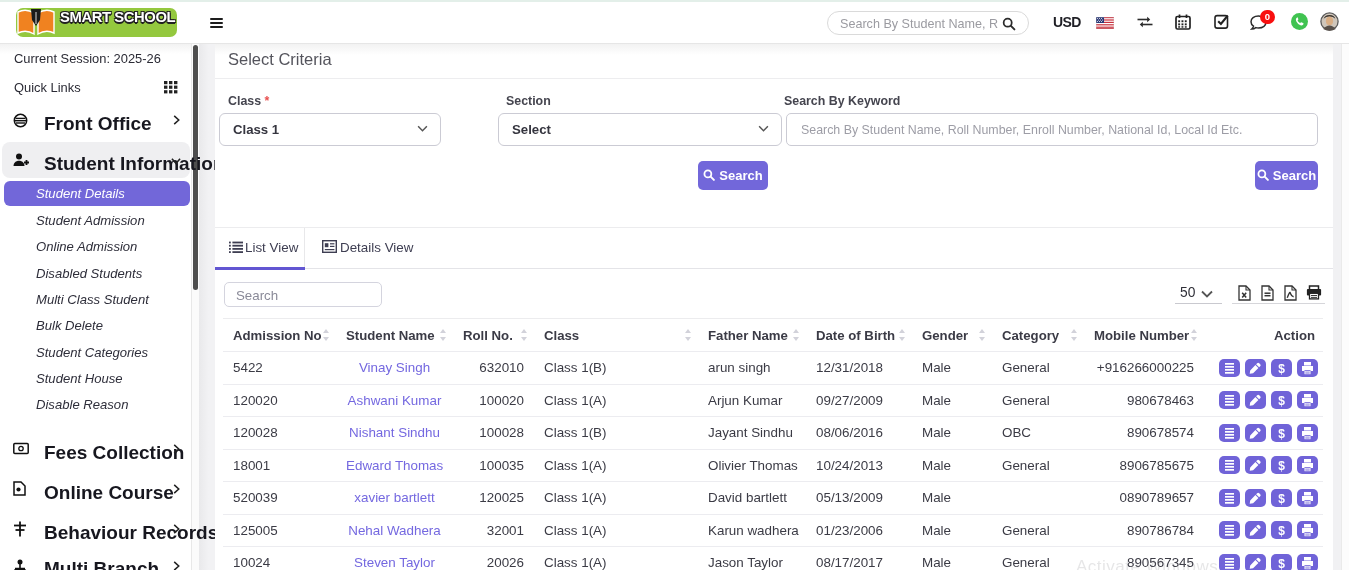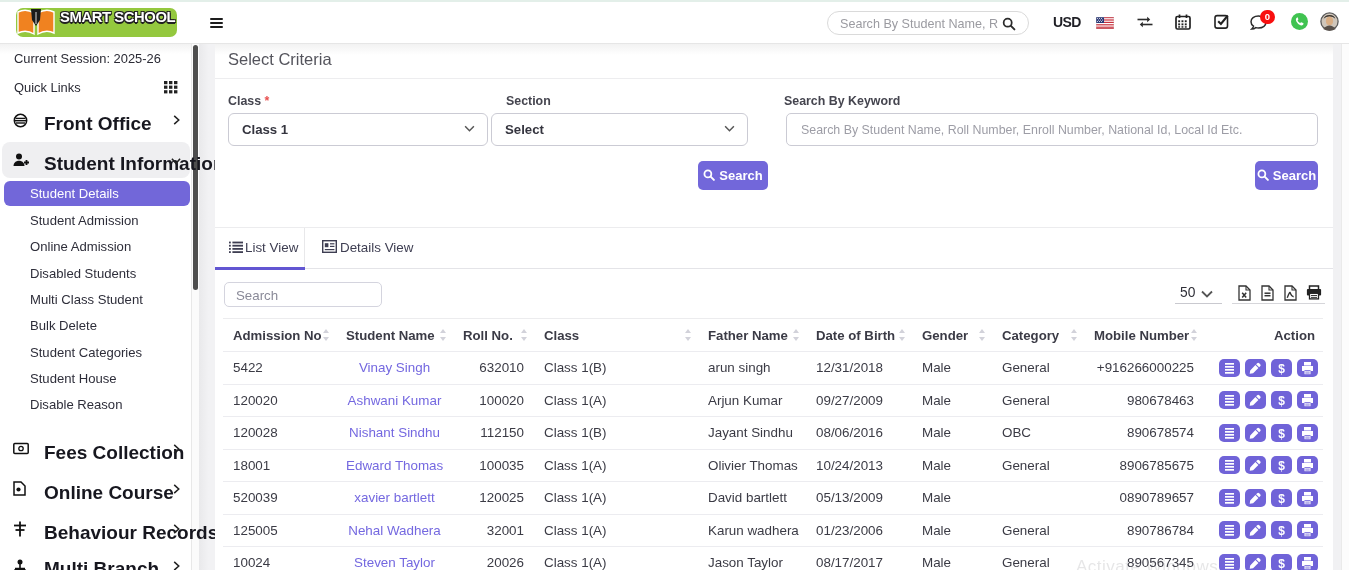--- a/index.html
+++ b/index.html
@@ -19,21 +19,21 @@
 
 #sidebar { position:absolute; left:0; top:44px; width:192px; height:526px; background:linear-gradient(#f2f2f2, #ffffff 10px); border-right:1px solid #e8e8e8; }
 #sbscroll { position:absolute; left:192px; top:44px; width:7px; height:526px; background:#fbfbfb; }
 #sbthumb { position:absolute; left:193px; top:45px; width:4.5px; height:245px; background:#4e4e4e; border-radius:3px; }
 #grayL { position:absolute; left:199px; top:44px; width:16px; height:526px; background:linear-gradient(to right,#e9e9eb,#f2f2f4 60%); }
 #grayR { position:absolute; left:1333px; top:44px; width:8px; height:526px; background:#f1f1f3; }
 #pgscroll { position:absolute; left:1341px; top:44px; width:8px; height:526px; background:#fcfcfc; border-left:1px solid #eaeaea; }
 
 .sbtext { position:absolute; left:14px; font-size:12.9px; color:#2b2b35; white-space:nowrap; }
 .sbparent { position:absolute; left:34px; font-size:19px; font-weight:bold; color:#17171f; white-space:nowrap;margin-left:10px; }
-.sbchild { position:absolute; left:30px; font-size:13.1px; color:#2e2e3a; white-space:nowrap; }
+.sbchild { position:absolute; left:36px; font-size:13.1px; color:#2e2e3a; white-space:nowrap;font-style:italic; }
 .chev { position:absolute; left:171px; width:10px; height:10px; }
 .picon { position:absolute; left:13px; }
 
 #main { position:absolute; left:215px; top:44px; width:1118px; height:526px; background:linear-gradient(#f2f2f2, #ffffff 11px); }
 
 #sc-head { position:absolute; left:13px; top:6px; font-size:16.5px; color:#54545c; }
 #sc-border { position:absolute; left:0px; top:34px; width:1118px; height:1px; background:#ededef; }
 .flabel { position:absolute; font-size:12.4px; font-weight:bold; color:#45454f; }
 .fsel { position:absolute; top:69px; height:33px; border:1px solid #cbcbd4; border-radius:6px; background:#fff; font-size:13.2px; font-weight:bold; color:#35353f; line-height:31px; padding-left:13px; }
 .fsel svg { position:absolute; right:12px; top:11px; }
@@ -254,26 +254,26 @@
 <svg class="chev" style="top:561px;position:absolute" width="10" height="11" viewBox="0 0 10 11">
     <path d="M3 1 L8 5.5 L3 10" fill="none" stroke="#222" stroke-width="1.7"></path>
   </svg>
 
 <div id="main">
  <div id="sc-head">Select Criteria</div>
  <div id="sc-border"></div>
  <div class="flabel" style="left:13px;top:50px">Class <span style="color:#e8504f">*</span></div>
  <div class="flabel" style="left:291px;top:50px">Section</div>
  <div class="flabel" style="left:569px;top:50px">Search By Keyword</div>
- <div class="fsel" style="left:13px;width:260px">Class 1
+ <div class="fsel" style="left:4px;width:222px">Class 1
    <svg width="11" height="7" viewBox="0 0 12 8">
         <path d="M1 1.5 L6 6.5 L11 1.5" fill="none" stroke="#555" stroke-width="1.7"></path>
       </svg>
  </div>
- <div class="fsel" style="left:276px;width:257px">Select
+ <div class="fsel" style="left:283px;width:284px">Select
    <svg width="11" height="7" viewBox="0 0 12 8">
         <path d="M1 1.5 L6 6.5 L11 1.5" fill="none" stroke="#555" stroke-width="1.7"></path>
       </svg>
  </div>
  <div id="kwinput">
       <span>Search By Student Name, Roll Number, Enroll Number, National Id, Local Id Etc.</span>
     </div>
  <div class="sbtn" style="left:483px;width:70px"><svg width="12" height="12" viewBox="0 0 16 16">
         <circle cx="6.5" cy="6.5" r="4.6" fill="none" stroke="#fff" stroke-width="2.4"></circle>
         <line x1="10.2" y1="10.2" x2="14.5" y2="14.5" stroke="#fff" stroke-width="2.6" stroke-linecap="round"></line>
@@ -423,21 +423,21 @@
                 <text x="10.5" y="14" font-size="12" font-weight="bold" fill="#fff" text-anchor="middle" font-family="Liberation Sans">$</text>
               </svg></span><span class="abtn"><svg width="21" height="18" viewBox="0 0 21 18">
                 <path d="M7 6.5 V3 h7 V6.5 Z M5 7 h11 v5 h-2.5 v-1 h-6 v1 H5 Z" fill="#fff"></path>
                 <path d="M7.5 11.8 h6 v3.4 h-6 Z" fill="#fff"></path>
                 <path d="M8.3 13 h4.4 M8.3 14.2 h4.4" stroke="#7063d8" stroke-width="0.7"></path>
               </svg></span></td>
         </tr>
   <tr>
           <td>120028</td>
           <td class="name">Nishant Sindhu</td>
-          <td class="r">112150</td>
+          <td class="r">100028</td>
           <td>Class 1(B)</td>
           <td>Jayant Sindhu</td>
           <td>08/06/2016</td>
           <td>Male</td>
           <td>OBC</td>
           <td class="r">890678574</td>
           <td class="r act"><span class="abtn"><svg width="21" height="18" viewBox="0 0 21 18">
                 <g fill="#fff">
                   <rect x="6" y="4" width="9" height="1.7"></rect>
                   <rect x="6" y="7" width="9" height="1.7"></rect>

